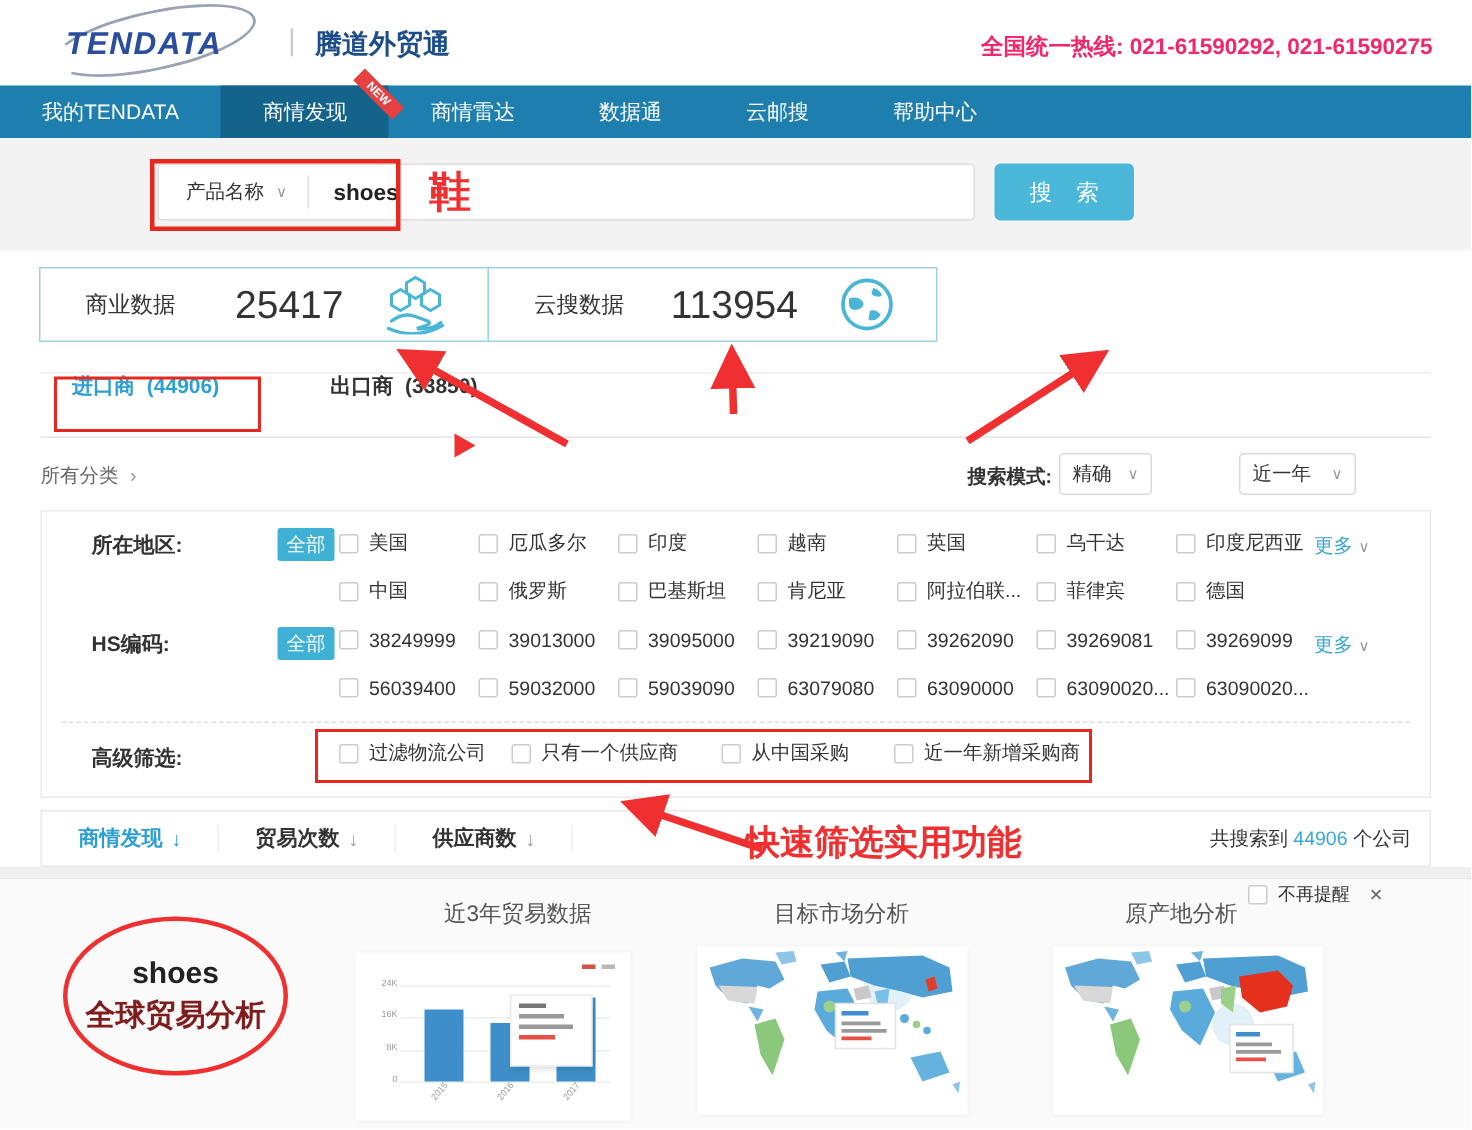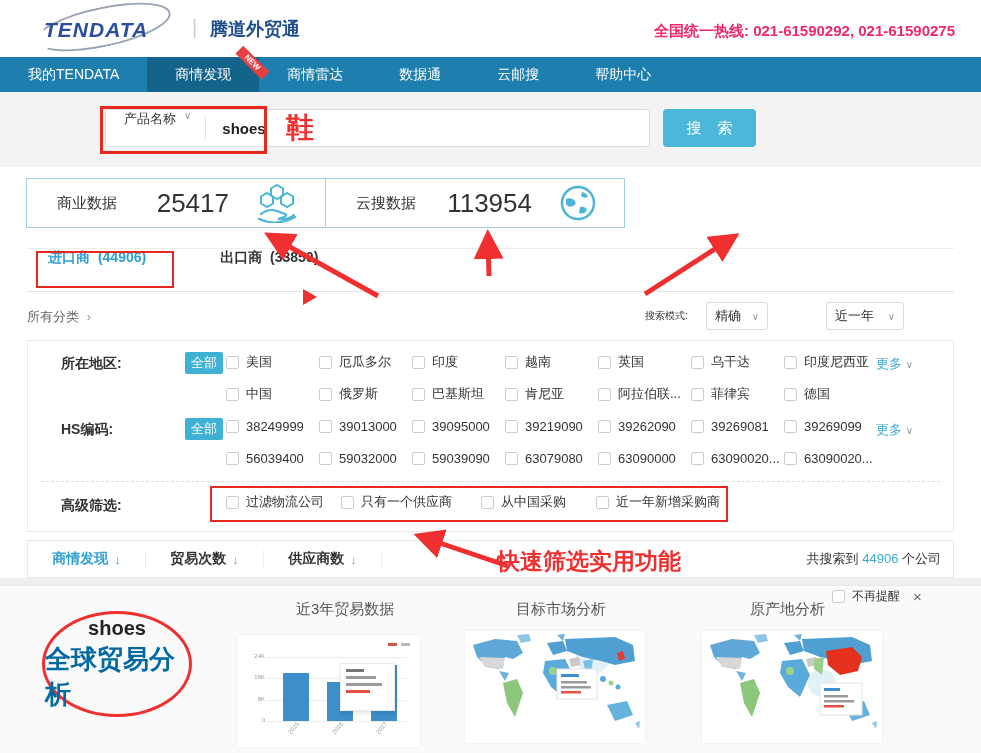--- a/index.html
+++ b/index.html
@@ -18,21 +18,21 @@
   
   .navbar { position:absolute; left:0; top:57px; width:981px; height:35px; background:#1e7fae; }
   .nav-inner { display:flex; height:35px; align-items:stretch; padding-left:0; }
   .nav-item { position:relative; display:flex; align-items:center; padding:0 28px; color:#fff; font-size:14px; cursor:pointer; white-space:nowrap; }
   .nav-item.active { background:#14638b; }
   .ribbon { position:absolute; top:0px; right:-11px; transform:rotate(45deg); background:#e84040; color:#fff; font-size:8px; font-weight:bold; padding:1px 9px; line-height:9px; }
 
   
   .search-section { position:absolute; left:0; top:92px; width:981px; height:75px; background:#f3f3f3; }
   .search-box { position:absolute; left:105px; top:17px; width:545px; height:38px; background:#fff; border:1px solid #ddd; border-radius:3px; display:flex; align-items:center; }
-  .field-select { display:flex; align-items:flex-start; gap:8px; padding:0 14px 0 18px; font-size:13px; color:#333; height:100%; cursor:pointer; }
+  .field-select { display:flex; align-items:center; gap:8px; padding:0 14px 0 18px; font-size:13px; color:#333; height:100%; cursor:pointer; }
   .chev { color:#999; font-size:10px; }
   .search-sep { width:1px; height:22px; background:#e2e2e2; }
   .query-text { padding:0 16px; font-size:15px; font-weight:bold; color:#222; }
   .search-btn { position:absolute; left:663px; top:17px; width:93px; height:38px; background:#4bb8da; color:#fff; font-size:15px; border:none; border-radius:4px; letter-spacing:6px; padding-left:6px; cursor:pointer; }
 
   
   .stats-row { position:absolute; left:27px; top:178px; display:flex; }
   .stat-card { width:300px; height:50px; display:flex; align-items:center; background:#fff; border:1px solid #9fd0e6; margin-left:-1px; }
   .stat-card.active { background:#4eb5d7; border-color:#4eb5d7; margin-left:0; }
   .stat-label { font-size:15px; color:#333; margin-left:30px; }
@@ -45,21 +45,21 @@
   .tabs-row { position:absolute; left:27px; top:248px; width:927px; height:44px; background:#fff; border-top:1px solid #ededed; border-bottom:1px solid #e3e3e3; display:flex; align-items:flex-start; }
   .tab { font-size:14px; font-weight:bold; cursor:pointer; white-space:nowrap; }
   .tab.importer { color:#2e9fd4; margin-left:21px; }
   .tab.exporter { color:#333; margin-left:74px; }
   .tab .cnt { margin-left:4px; }
 
   
   .meta-row { position:absolute; left:0; top:292px; width:981px; height:48px; }
   .breadcrumb { position:absolute; left:27px; top:16px; font-size:13px; color:#666; cursor:pointer; }
   .breadcrumb .chev2 { color:#999; margin-left:4px; }
-  .mode-label { position:absolute; left:645px; top:17px; font-size:10px; color:#333; }
+  .mode-label { position:absolute; left:645px; top:17px; font-size:13px; color:#333;font-weight:bold; }
   .select-box { position:absolute; top:10px; height:28px; background:#fff; border:1px solid #d9d9d9; border-radius:3px; display:flex; align-items:center; justify-content:space-between; padding:0 8px; font-size:13px; color:#333; cursor:pointer; }
   .select-mode { left:706px; width:62px; }
   .time-label { position:absolute; left:748px; top:17px; font-size:16px; color:#333;margin-top:37px; }
   .select-time { left:826px; width:78px; }
 
   
   .filter-panel { position:absolute; left:27px; top:340px; width:927px; height:192px; background:#fff; border:1px solid #ebebeb; }
   .f-label { position:absolute; left:33px; font-size:14px; font-weight:bold; color:#333; }
   .badge-all { position:absolute; left:113px; width:38px; height:22px; background:#3fb1d5; color:#fff; font-size:13px; border-radius:2px; display:flex; align-items:center; justify-content:center; cursor:pointer;margin-left:44px; }
   .cb-grid { position:absolute; left:198px; display:grid; grid-template-columns:repeat(7,93px); }
@@ -79,21 +79,21 @@
   .result-count b { color:#3aa8d4; font-weight:normal; }
 
   .gray-band { position:absolute; left:0; top:578px; width:981px; height:7px; background:#efefef; }
 
   
   .preview-panel { position:absolute; left:0; top:585px; width:981px; height:168px; background:#fafafa; border-top:1px solid #e7e7e7; }
   .dismiss-row { position:absolute; left:832px; top:2px; display:flex; align-items:center; gap:7px; font-size:12px; color:#333; }
   .dismiss-close { font-size:15px; color:#666; margin-left:6px; cursor:pointer; }
   .circle-ann { position:absolute; left:42px; top:25px; width:150px; height:106px; border:3px solid #f03030; border-radius:50%; display:flex; flex-direction:column; align-items:center; justify-content:center; gap:2px; }
   .circle-l1 { font-size:20px; font-weight:bold; color:#222; }
-  .circle-l2 { font-size:26px; font-weight:bold; color:#0369a1; }
+  .circle-l2 { font-size:20px; font-weight:bold; color:#7f1d1d; }
   .pv-title { position:absolute; top:14px; font-size:15px; color:#555; }
   .pv-title.t1 { left:296px; }
   .pv-title.t2 { left:516px; }
   .pv-title.t3 { left:750px; }
 
   
   .mini-chart { position:absolute; left:237px; top:49px; width:183px; height:112px; background:#fff; box-shadow:0 0 4px rgba(0,0,0,.05); }
   .mc-legend { position:absolute; right:10px; top:8px; display:flex; gap:4px; align-items:center; }
   .mc-legend i { display:block; width:9px; height:3px; background:#b9b9b9; }
   .mc-legend i.red { background:#d0534a; }

